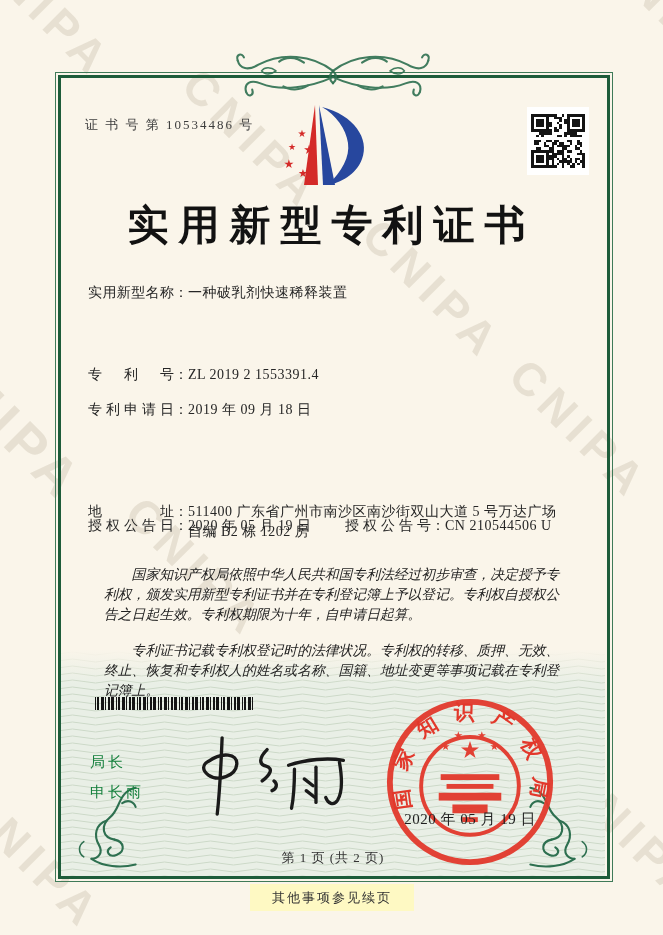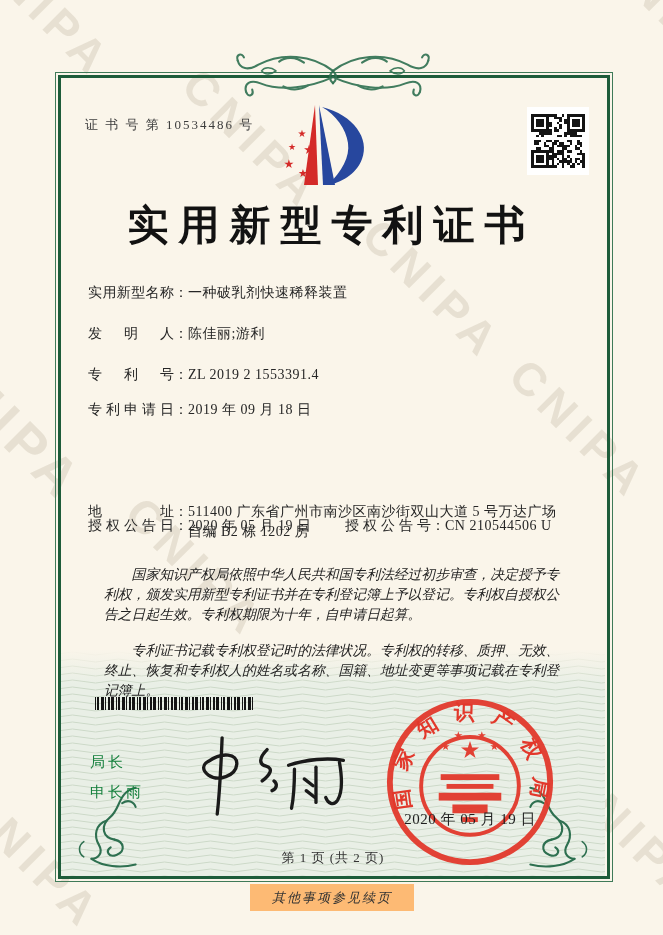--- a/index.html
+++ b/index.html
@@ -57,22 +57,22 @@
   .director{position:absolute;left:90px;font-family:"Liberation Sans",sans-serif;
             font-size:15px;letter-spacing:3px;color:#15803d;}
   .director.t1{top:753px;}
   .director.t2{top:783px;}
   .signature{position:absolute;left:192px;top:732px;width:158px;height:88px;}
   .seal{position:absolute;left:384px;top:696px;width:172px;height:172px;}
   .seal-date{position:absolute;left:384px;top:810px;width:172px;text-align:center;
              font-size:15px;color:#1f1f1f;letter-spacing:0.5px;}
   .page-info{position:absolute;left:55px;top:849px;width:556px;text-align:center;
              font-size:13px;letter-spacing:1px;color:#333;}
-  .note-box{position:absolute;left:250px;top:884px;width:164px;height:27px;background:#fdba74;
-            text-align:center;line-height:27px;font-size:13px;letter-spacing:2px;color:#333;font-style:italic;}
+  .note-box{position:absolute;left:250px;top:884px;width:164px;height:27px;background:#fef9c3;
+            text-align:center;line-height:27px;font-size:13px;letter-spacing:2px;color:#333;}
 </style>
 </head>
 <body>
 
 <div class="page">
 
   <div class="wm" style="left:-45px;top:-20px;">CNIPA</div>
   <div class="wm" style="left:585px;top:-15px;">CNIPA</div>
   <div class="wm" style="left:165px;top:112px;">CNIPA</div>
   <div class="wm" style="left:345px;top:262px;">CNIPA</div>
@@ -380,23 +380,20 @@
     <text x="27" y="53" font-size="13" fill="#d42a28" text-anchor="middle">★</text>
     <text x="7" y="67" font-size="12" fill="#d42a28" text-anchor="middle">★</text>
     <text x="21" y="76" font-size="11" fill="#d42a28" text-anchor="middle">★</text>
   </svg>
 
   <div class="doc-title">实用新型专利证书</div>
 
   <div class="frow" style="top:283px;">
     <span class="flabel">实用新型名称</span><span class="fcolon">：</span><span class="fvalue">一种破乳剂快速稀释装置</span>
   </div>
-  <div class="frow" style="top:324px;">
-    <span class="flabel">发明人</span><span class="fcolon">：</span><span class="fvalue">陈佳丽;游利</span>
-  </div>
   <div class="frow" style="top:365px;">
     <span class="flabel">专利号</span><span class="fcolon">：</span><span class="fvalue">ZL 2019 2 1553391.4</span>
   </div>
   <div class="frow" style="top:400px;">
     <span class="flabel">专利申请日</span><span class="fcolon">：</span><span class="fvalue">2019 年 09 月 18 日</span>
   </div>
   <div class="frow" style="top:502px;">
     <span class="flabel">地址</span><span class="fcolon">：</span><span class="fvalue">511400 广东省广州市南沙区南沙街双山大道 5 号万达广场
 自编 B2 栋 1202 房</span>
   </div>

